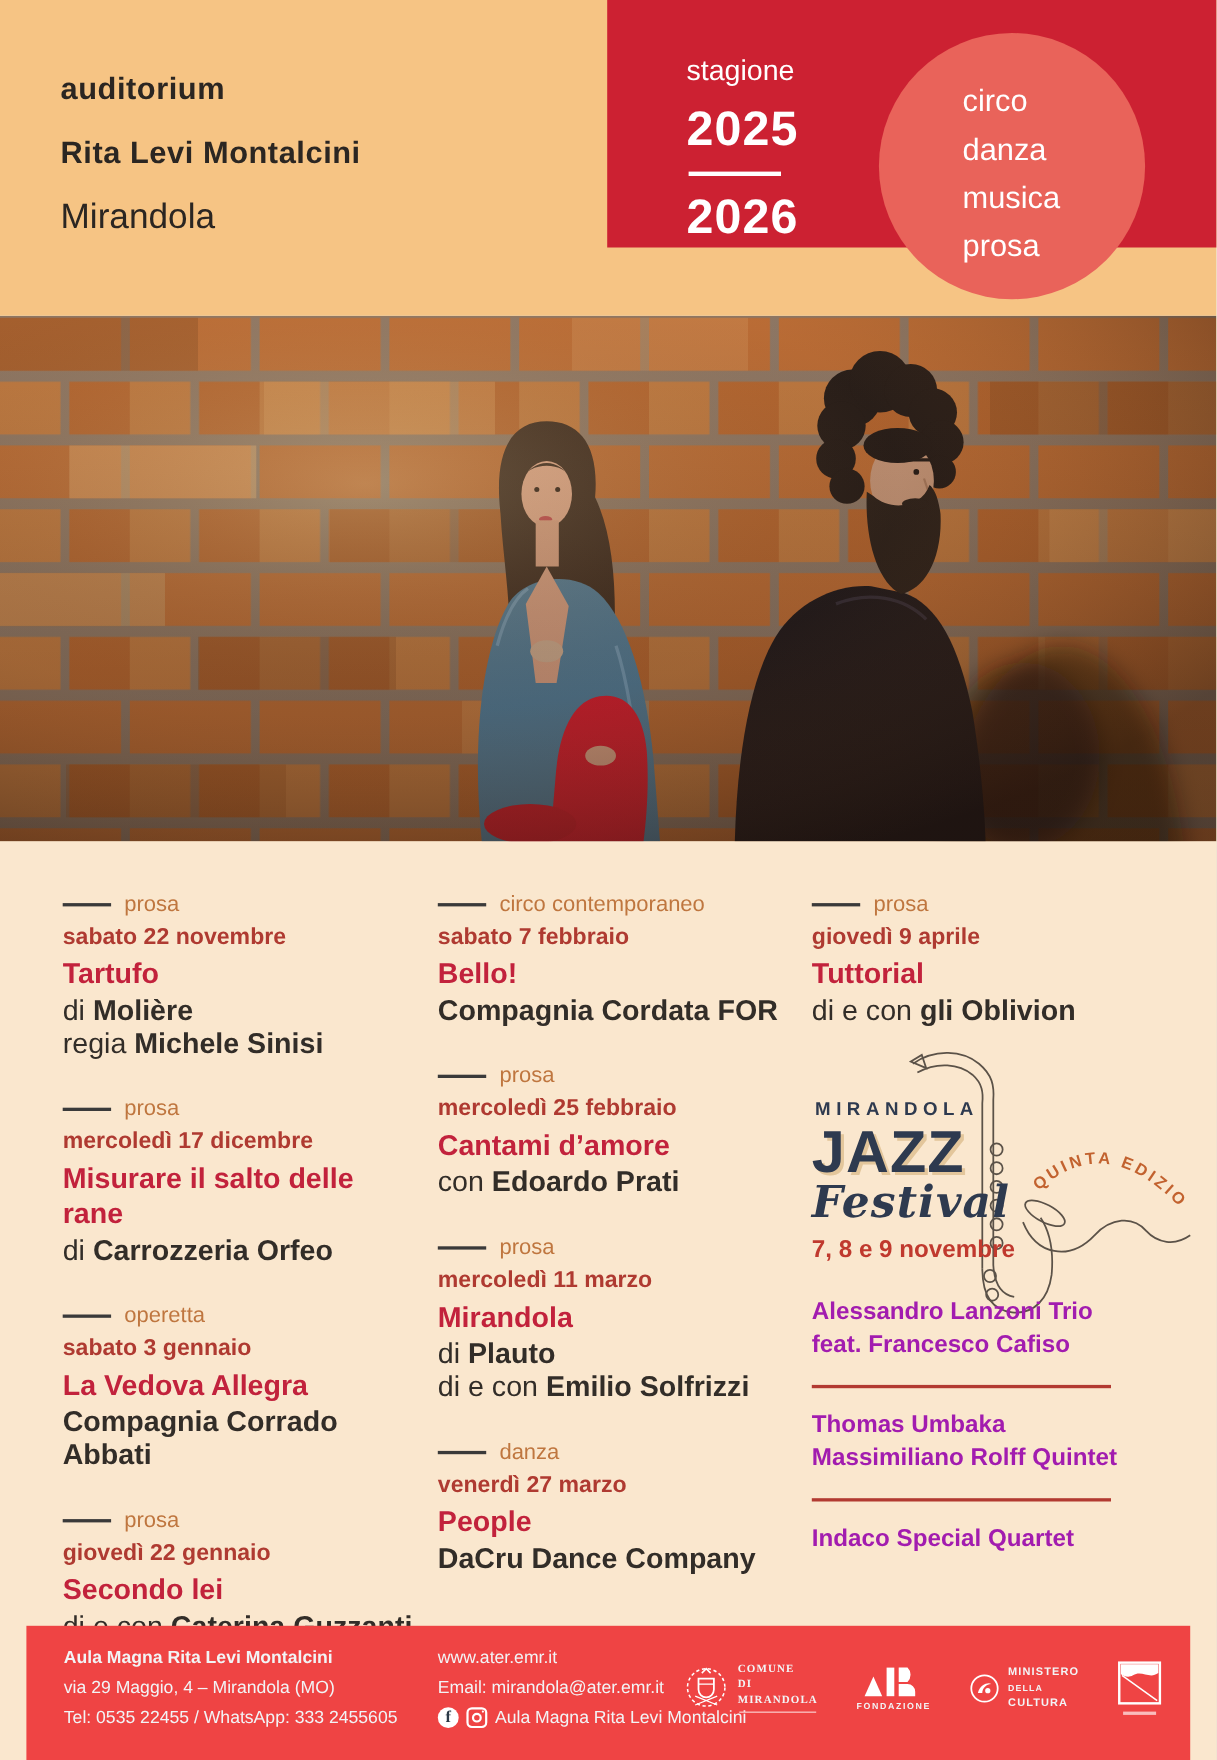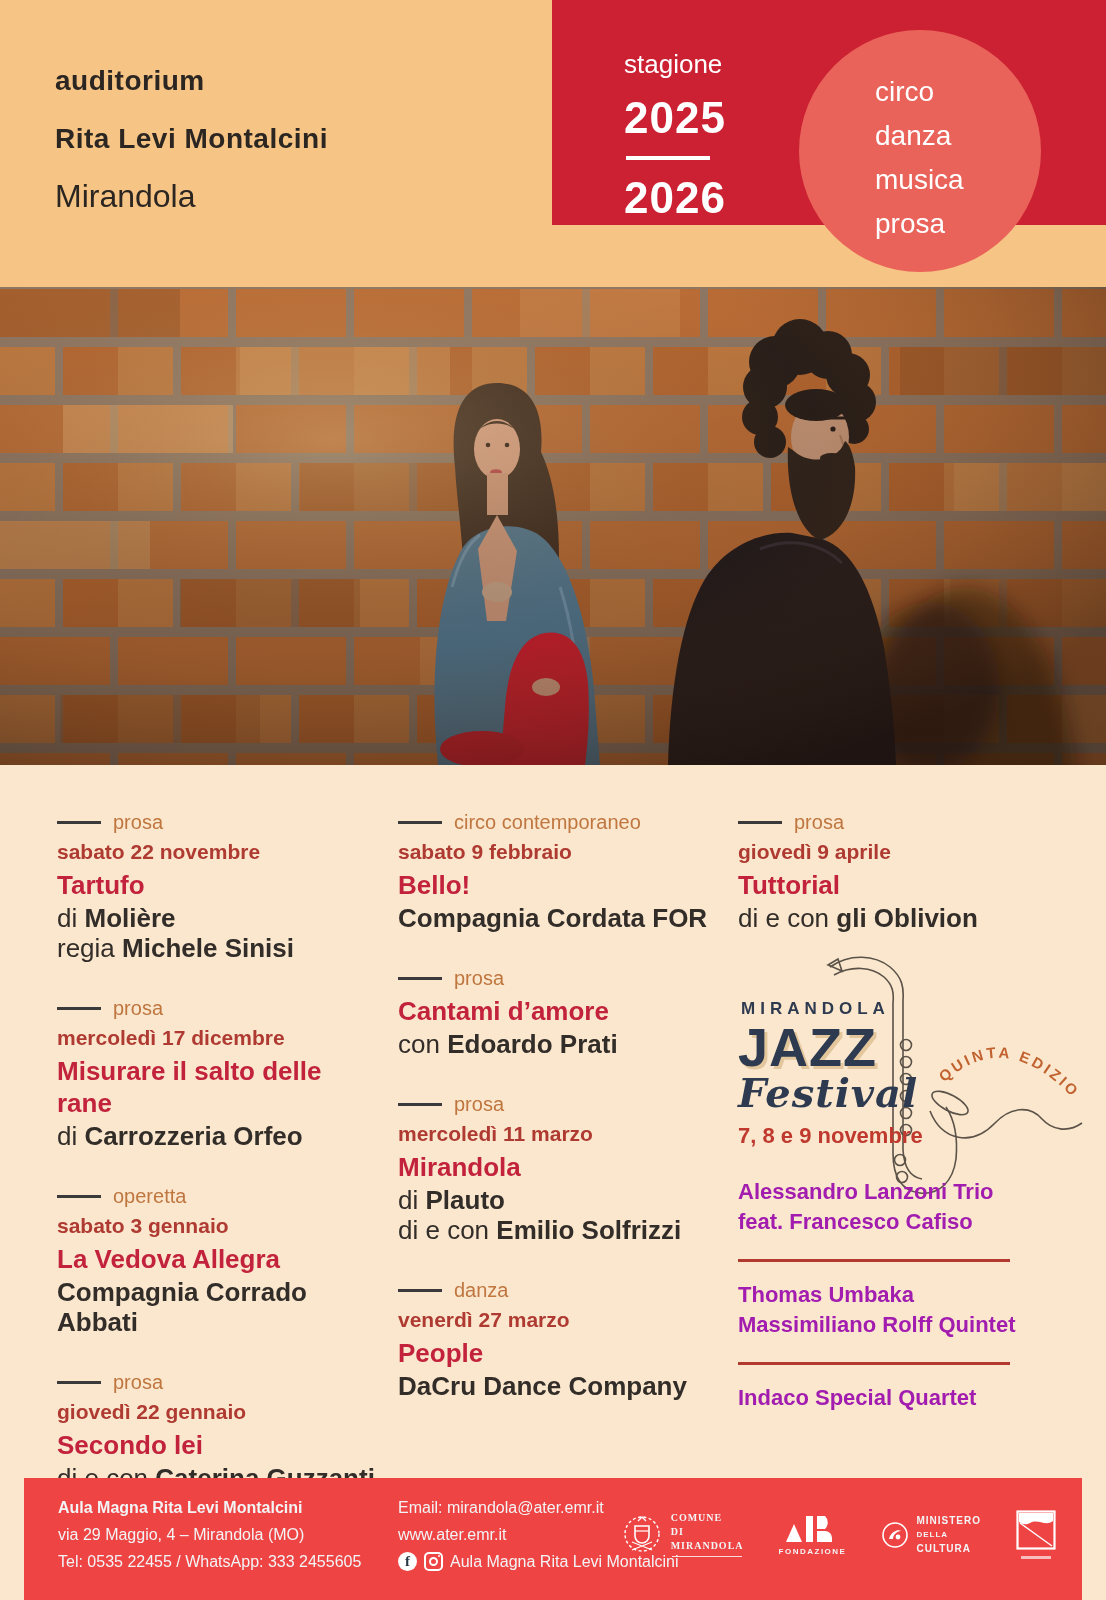--- a/index.html
+++ b/index.html
@@ -256,29 +256,30 @@
         <div class="ev-credit"><span>di e con </span><b>Caterina Guzzanti</b></div>
       </div>
     </div>
 
     <div class="col col-2">
       <div class="event">
         <div class="ev-cat">
             <span class="ev-dash"></span>
             <span>circo contemporaneo</span>
           </div>
-        <div class="ev-date">sabato 9 febbraio</div>
+        <div class="ev-date">sabato 7 febbraio</div>
         <div class="ev-title">Bello!</div>
         <div class="ev-credit"><span></span><b>Compagnia Cordata FOR</b></div>
       </div>
       <div class="event">
         <div class="ev-cat">
             <span class="ev-dash"></span>
             <span>prosa</span>
           </div>
+        <div class="ev-date">mercoledì 25 febbraio</div>
         <div class="ev-title">Cantami d’amore</div>
         <div class="ev-credit"><span>con </span><b>Edoardo Prati</b></div>
       </div>
       <div class="event">
         <div class="ev-cat">
             <span class="ev-dash"></span>
             <span>prosa</span>
           </div>
         <div class="ev-date">mercoledì 11 marzo</div>
         <div class="ev-title">Mirandola</div>
@@ -332,22 +333,22 @@
     </div>
   </div>
 
   <div class="footer">
     <div class="f-left">
       <p class="strong">Aula Magna Rita Levi Montalcini</p>
       <p>via 29 Maggio, 4 – Mirandola (MO)</p>
       <p>Tel: 0535 22455 / WhatsApp: 333 2455605</p>
     </div>
     <div class="f-mid">
+      <p>www.ater.emr.it</p>
       <p>Email: mirandola@ater.emr.it</p>
-      <p>www.ater.emr.it</p>
       <p class="social-row">
         <span class="ic-fb">f</span>
         <span class="ic-ig">
             <span class="lens"></span>
             <span class="dot"></span>
           </span>
         <span>Aula Magna Rita Levi Montalcini</span>
       </p>
     </div>
 

